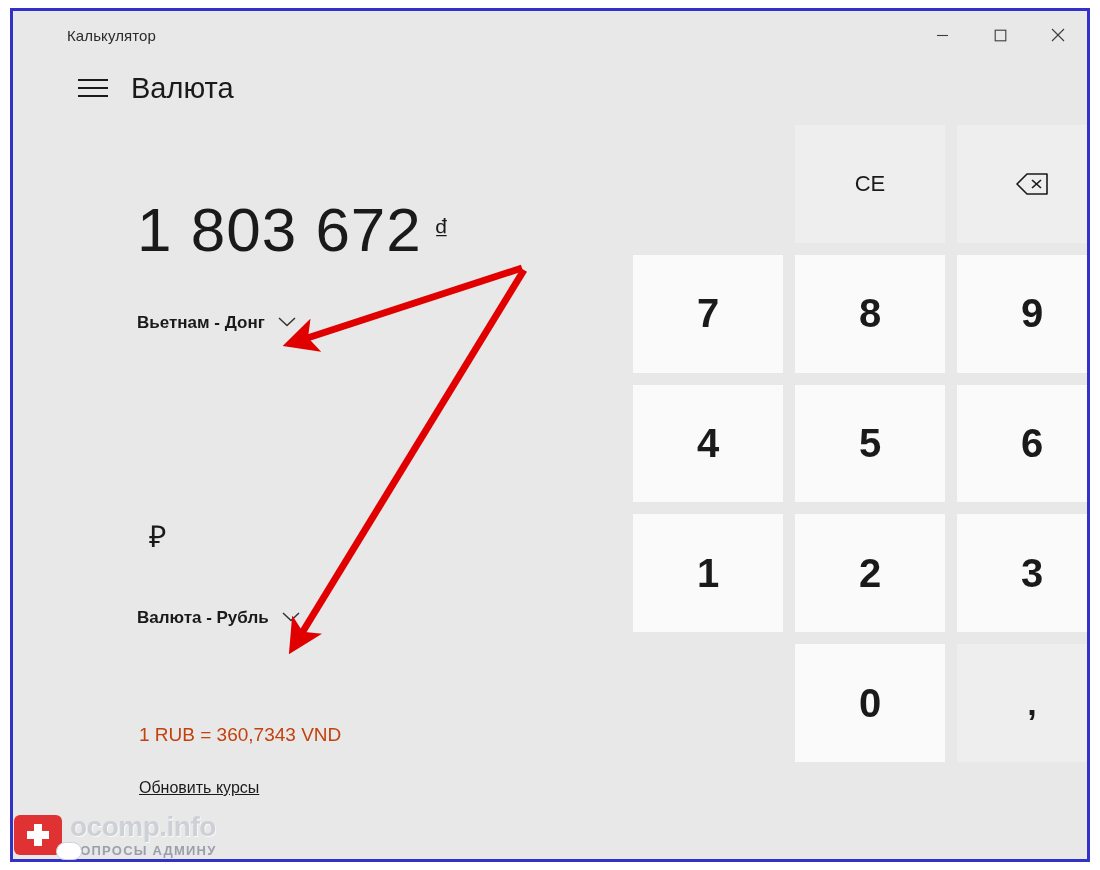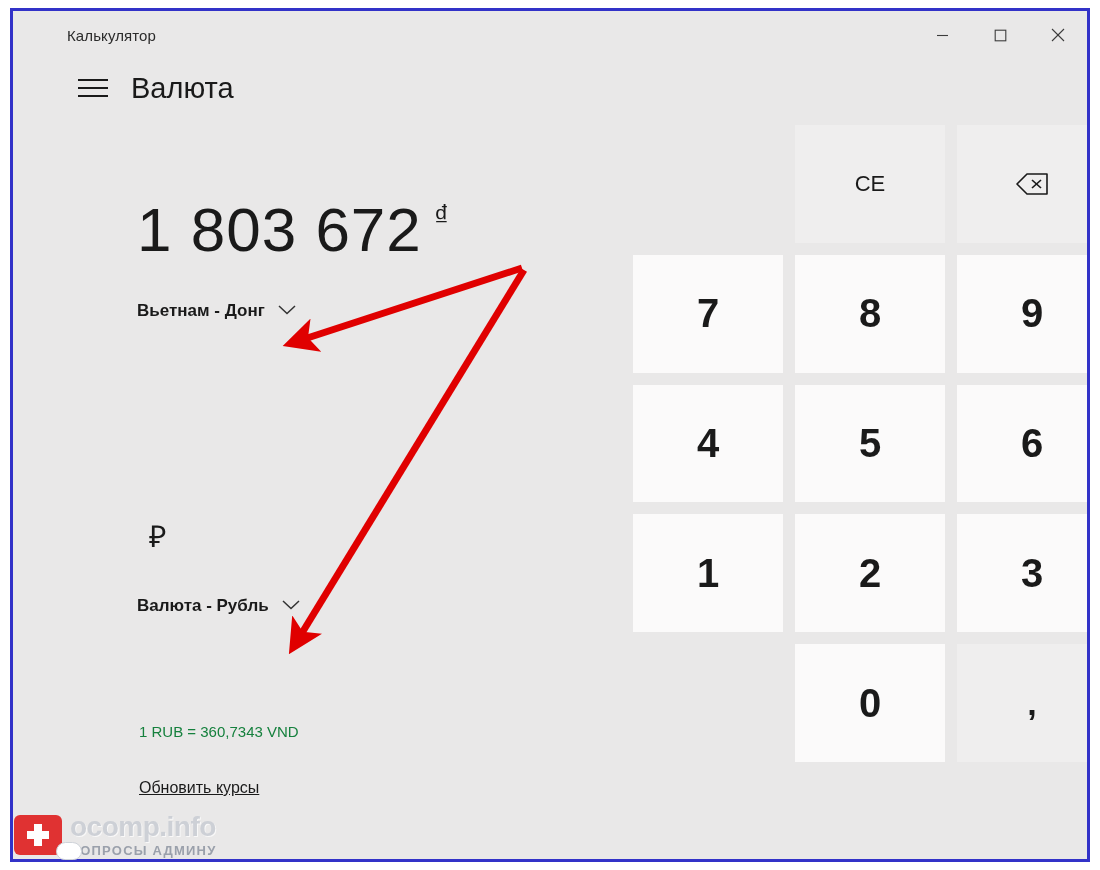--- a/index.html
+++ b/index.html
@@ -89,21 +89,21 @@
     position: absolute;
     left: 0; top: 0;
     width: 560px; height: 745px;
   }
   .conv-block { position: absolute; left: 88px; }
   .conv-block.top { top: 82px; }
   .conv-block.bottom { top: 398px; }
 
   .conv-value {
     display: flex;
-    align-items: flex-start;
+    align-items: center;
     color: #1a1a1a;
     white-space: nowrap;
   }
   .conv-value .amount {
     font-size: 62px;
     font-weight: 300;
     letter-spacing: 1px;
     line-height: 1;
   }
   .conv-value .symbol {
@@ -116,38 +116,38 @@
     font-size: 60px;
   }
   .conv-block.bottom .conv-value .symbol {
     font-weight: 400;
     font-size: 30px;
   }
 
   .conv-currency {
     display: flex;
     align-items: center;
-    margin-top: 40px;
+    margin-top: 52px;
     font-size: 17px;
     font-weight: 700;
     color: #1a1a1a;
   }
   .chev {
     margin-left: 12px;
     display: inline-block;
     color: #333;
   }
 
   
   .rate-info {
     position: absolute;
     left: 90px;
     top: 604px;
-    font-size: 15px;
-    color: #15803d;
+    font-size: 19px;
+    color: #c2410c;
     line-height: 1.5;
   }
   .refresh-link {
     position: absolute;
     left: 90px;
     top: 662px;
     font-size: 16px;
     color: #1a1a1a;
     text-decoration: underline;
   }

